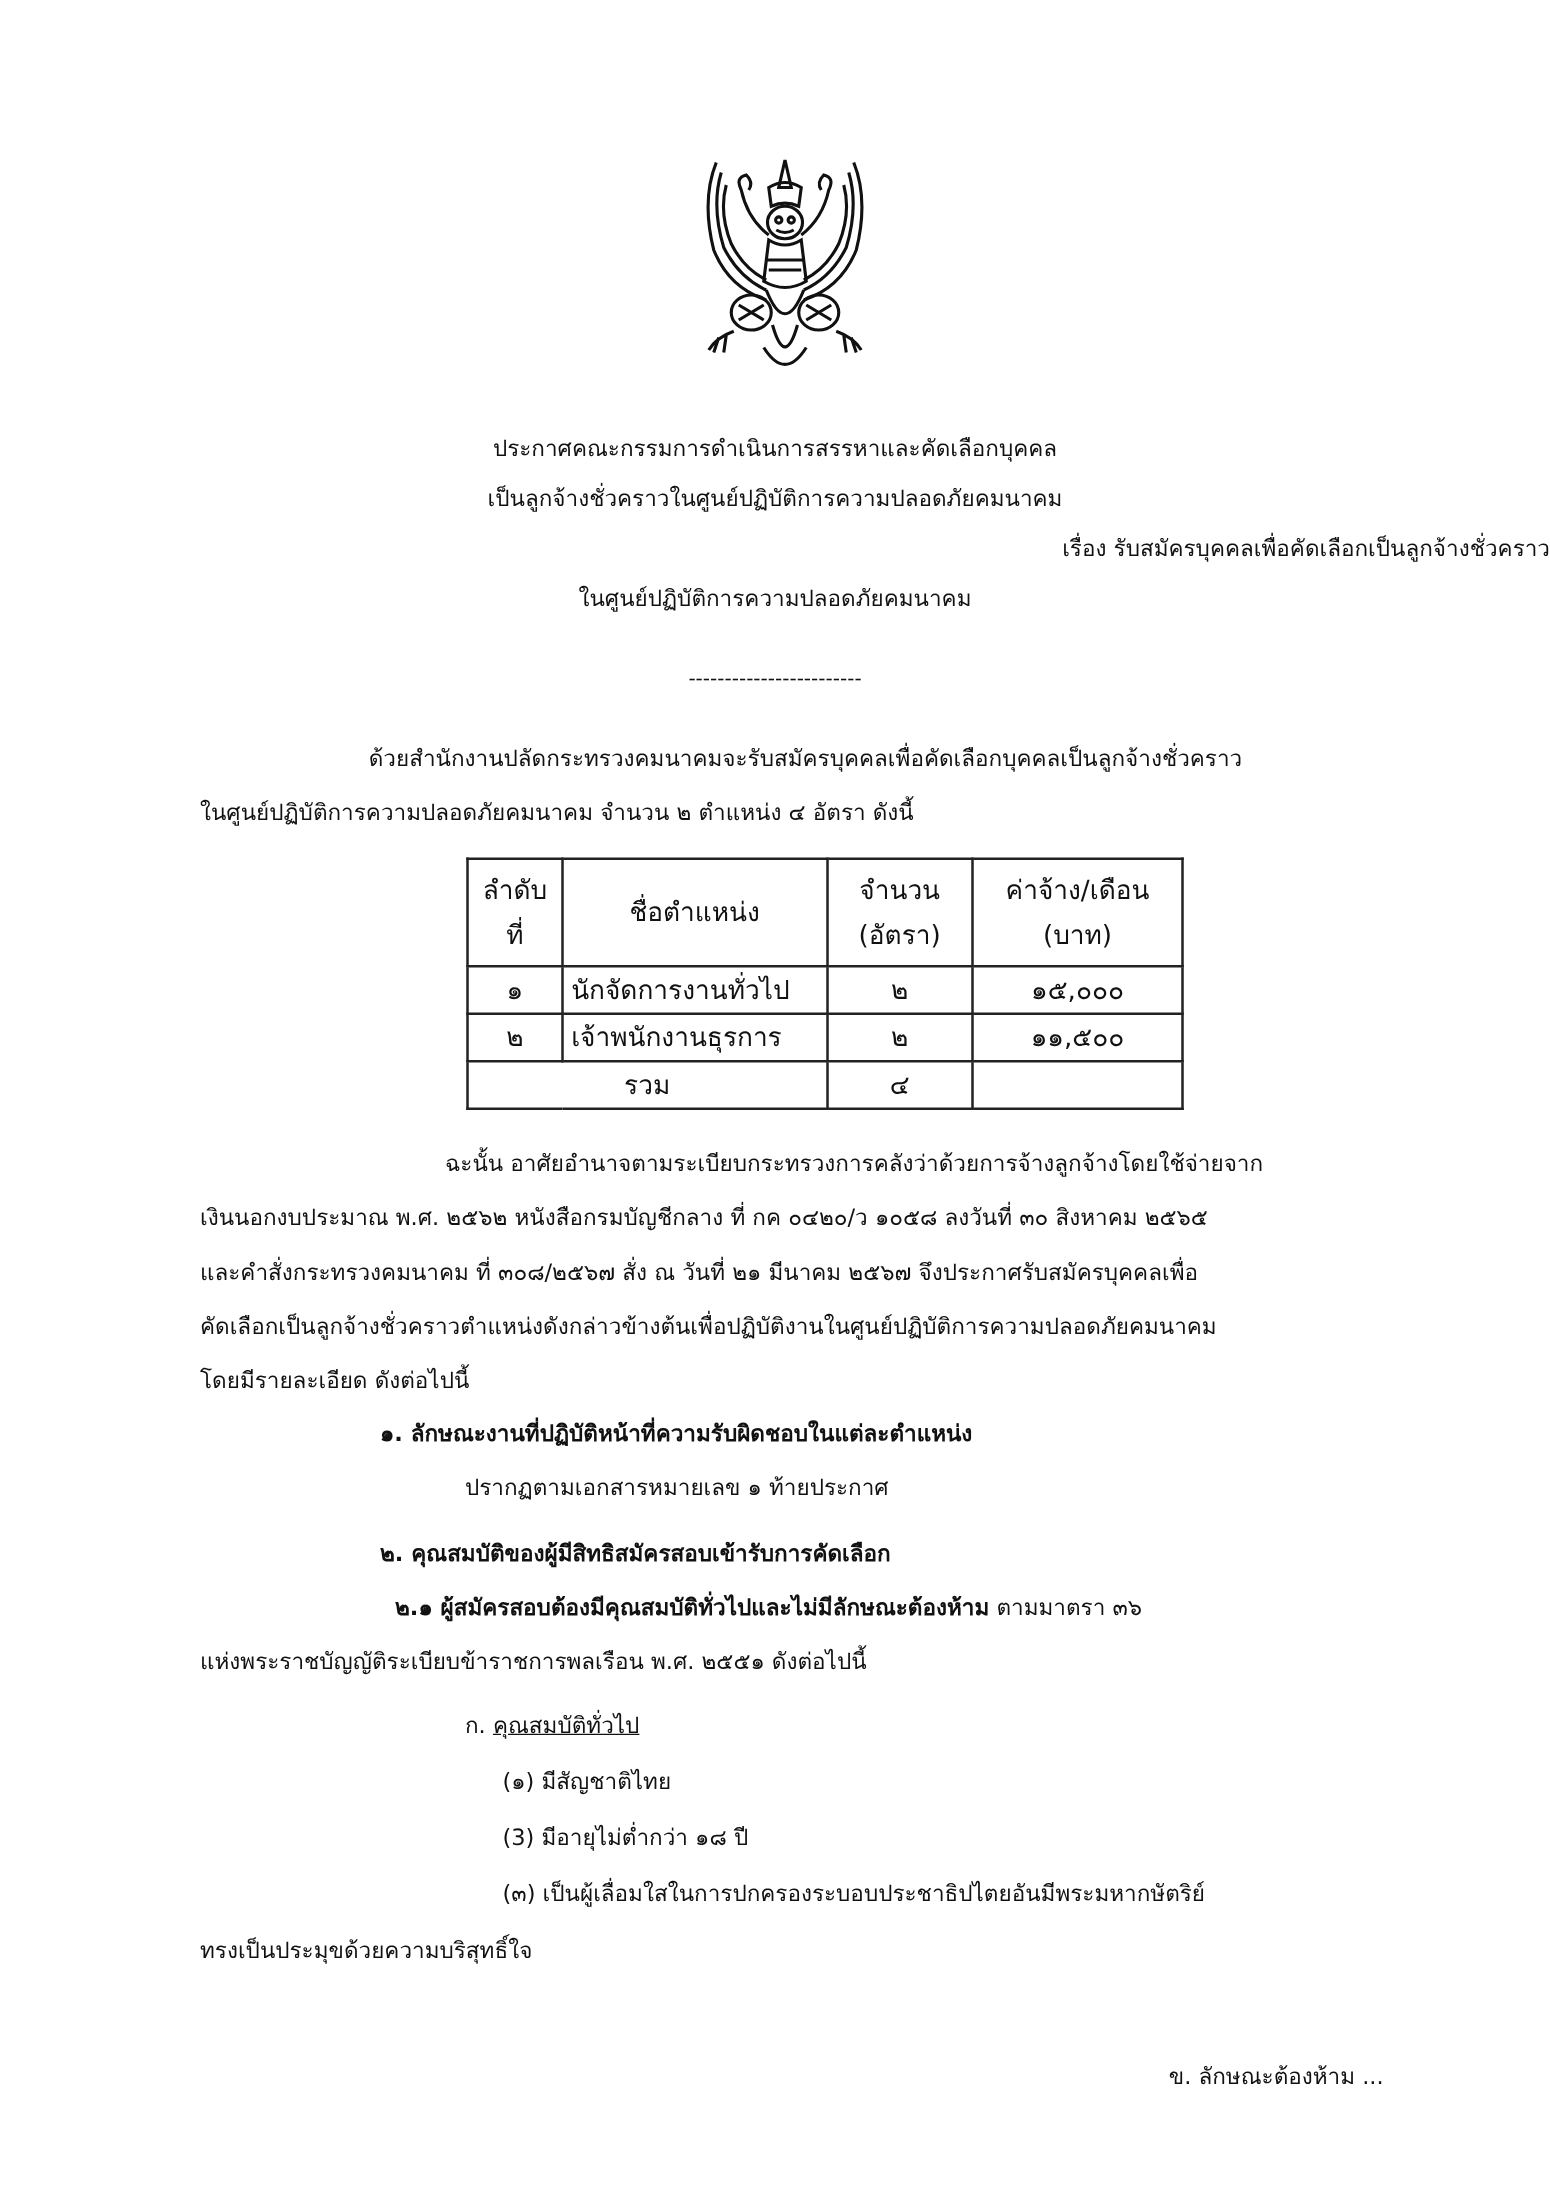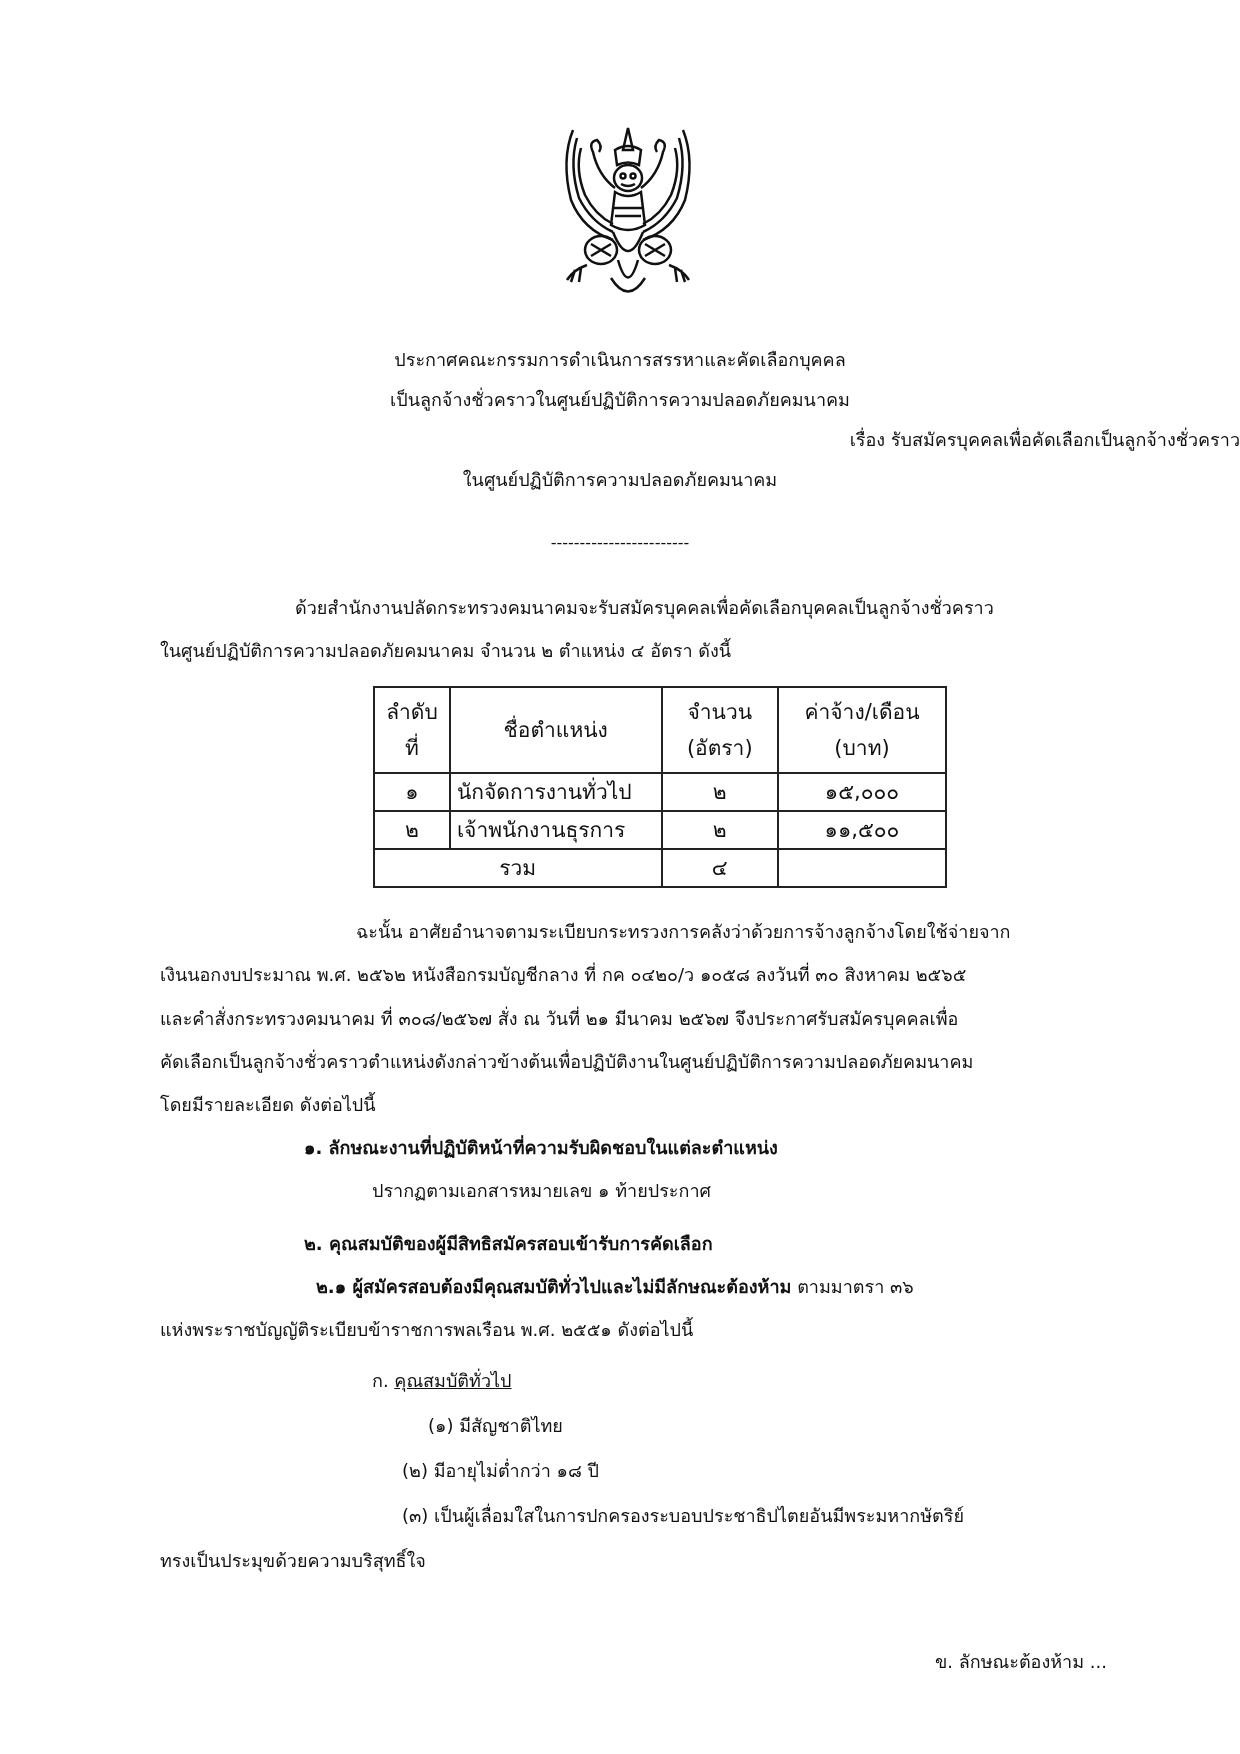--- a/index.html
+++ b/index.html
@@ -130,18 +130,18 @@
 
 <div class="abs t b" style="left:304px; top:1229px;">๒. คุณสมบัติของผู้มีสิทธิสมัครสอบเข้ารับการคัดเลือก</div>
 <div class="abs t" style="left:316px; top:1272px;">
   <span class="b">๒.๑ ผู้สมัครสอบต้องมีคุณสมบัติทั่วไปและไม่มีลักษณะต้องห้าม</span><span> ตามมาตรา ๓๖</span>
 </div>
 <div class="abs t" style="left:160px; top:1315px;">แห่งพระราชบัญญัติระเบียบข้าราชการพลเรือน พ.ศ. ๒๕๕๑ ดังต่อไปนี้</div>
 
 <div class="abs t" style="left:372px; top:1366px;">
   <span>ก. </span><u>คุณสมบัติทั่วไป</u>
 </div>
-<div class="abs t" style="left:402px; top:1411px;margin-left:26px;">(๑)  มีสัญชาติไทย</div>
-<div class="abs t" style="left:402px; top:1456px;">(๒)  มีอายุไม่ต่ำกว่า ๑๘ ปี</div>
+<div class="abs t" style="left:402px; top:1411px;">(๑)  มีสัญชาติไทย</div>
+<div class="abs t" style="left:402px; top:1456px;">(3)  มีอายุไม่ต่ำกว่า ๑๘ ปี</div>
 <div class="abs t" style="left:402px; top:1501px;">(๓)  เป็นผู้เลื่อมใสในการปกครองระบอบประชาธิปไตยอันมีพระมหากษัตริย์</div>
 <div class="abs t" style="left:160px; top:1546px;">ทรงเป็นประมุขด้วยความบริสุทธิ์ใจ</div>
 
 <div class="abs t" style="left:935px; top:1647px;">ข. ลักษณะต้องห้าม ...</div>
 
 </body></html>

